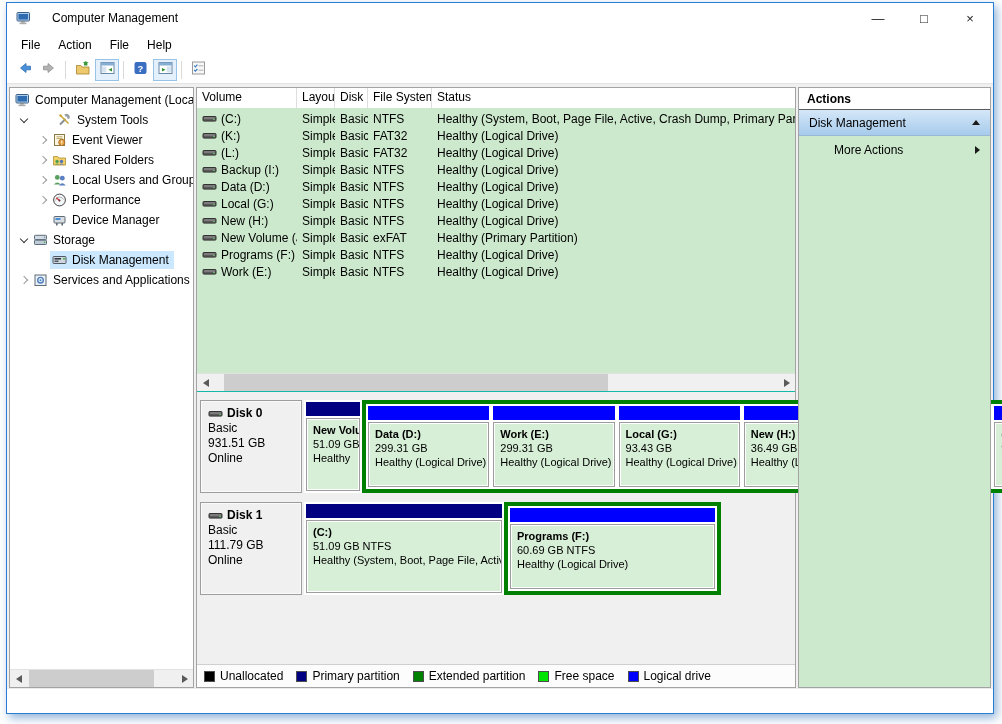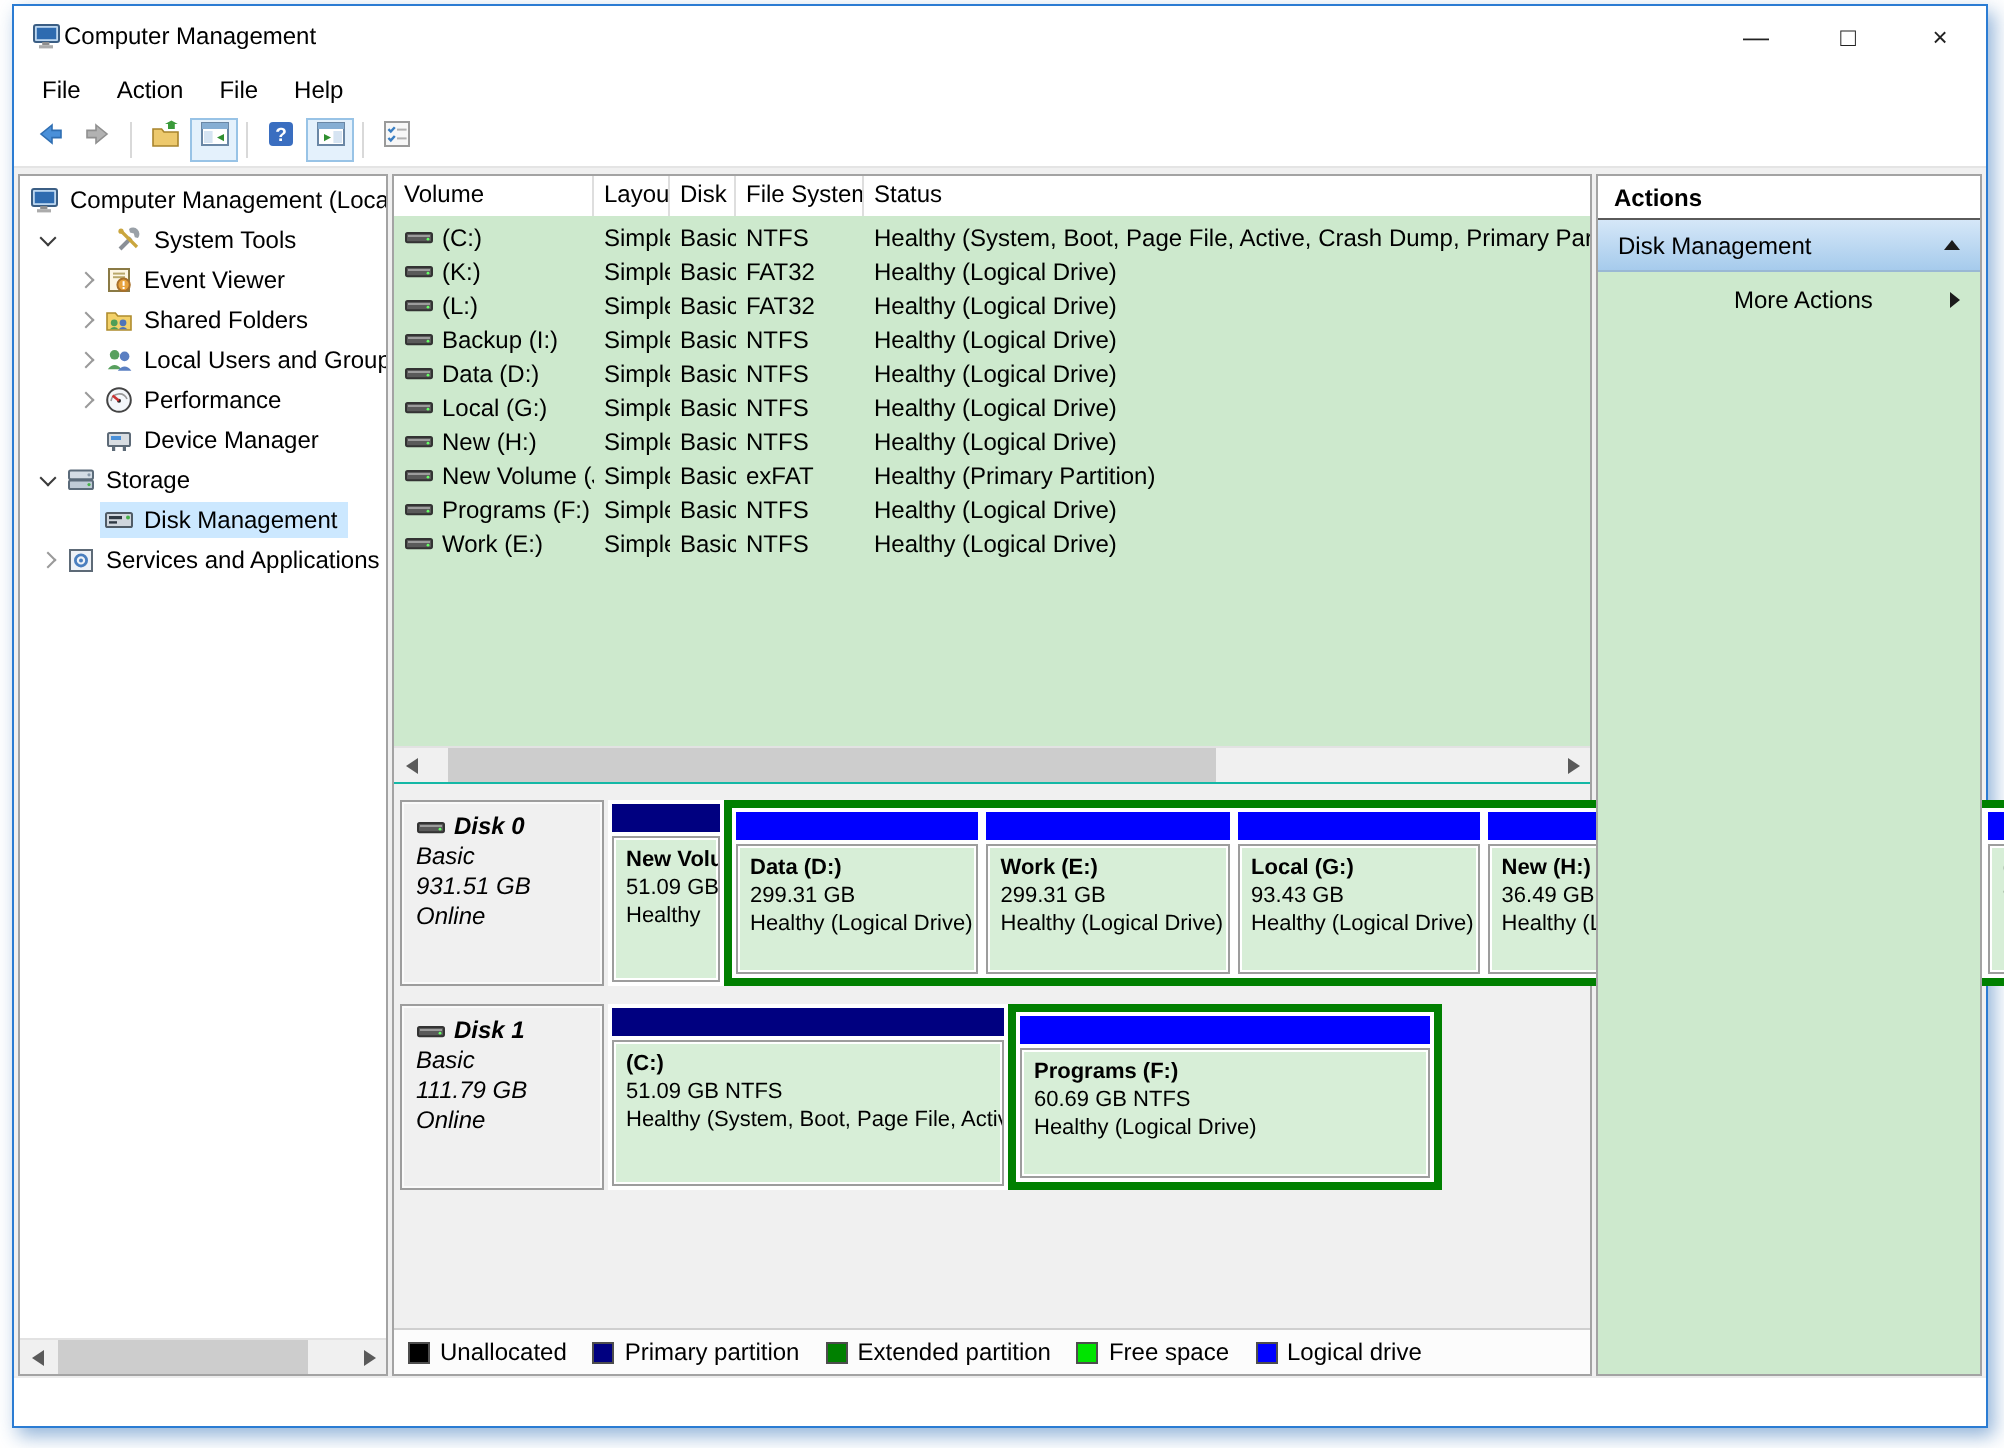--- a/index.html
+++ b/index.html
@@ -4,21 +4,21 @@
 <style>
   html,body{margin:0;padding:0;background:#ffffff;}
   .screen{position:relative;width:1002px;height:724px;background:#fff;overflow:hidden;
           font-family:"Liberation Sans",sans-serif;color:#000;}
   .win{position:absolute;left:6px;top:2px;width:986px;height:710px;background:#fff;
        border:1px solid #2b7cd3;box-shadow:3px 4px 9px rgba(40,105,180,.5);
        display:flex;flex-direction:column;}
   
   .titlebar{height:30px;flex:none;display:flex;align-items:center;padding-left:9px;}
   .title-icon{width:16px;height:15px;display:flex;}
-  .title-text{font-size:12px;margin-left:0;}
+  .title-text{font-size:12px;margin-left:20px;}
   .win-controls{margin-left:auto;display:flex;height:30px;}
   .wc{width:46px;display:flex;align-items:center;justify-content:center;font-size:13px;color:#222;}
   
   .menubar{height:23px;flex:none;display:flex;align-items:center;padding-left:5px;font-size:12px;}
   .menu-item{padding:3px 9px;}
   
   .toolbar{height:27px;flex:none;display:flex;align-items:center;padding-left:5px;gap:1px;
            border-bottom:1px solid #e4e4e4;}
   .tb{width:24px;height:22px;display:flex;align-items:center;justify-content:center;
       border:1px solid transparent;box-sizing:border-box;}
@@ -59,21 +59,21 @@
   .vl-body{flex:1;overflow:hidden;padding-top:2px;}
   .vrow{height:17px;display:flex;align-items:center;font-size:12px;}
   .vcell{padding:0 0 0 5px;flex:none;overflow:hidden;white-space:nowrap;box-sizing:border-box;}
   .vcell.vname{display:flex;align-items:center;gap:4px;}
   .vicon{width:15px;height:14px;flex:none;display:flex;}
   
   .disk-area{flex:1;min-height:0;padding:8px 3px 0 3px;}
   .disk-row{display:flex;height:93px;margin-bottom:9px;}
   .disk-head{width:102px;flex:none;background:#f0f0f0;border:1px solid #9d9d9d;
              box-shadow:inset 0 0 0 1px #fafafa;padding:5px 7px;font-size:12px;line-height:15px;
-             box-sizing:border-box;font-style:italic;}
+             box-sizing:border-box;}
   .dh-name{display:flex;align-items:center;gap:4px;font-weight:bold;}
   .dh-icon{width:15px;height:14px;display:flex;}
   .disk-graphic{flex:1;min-width:0;display:flex;margin-left:2px;}
   .part{background:#fff;padding:2px;display:flex;flex-direction:column;box-sizing:border-box;flex:none;}
   .band{height:14px;flex:none;}
   .band.primary{background:#000080;}
   .band.logical{background:#0000ff;}
   .pbody{flex:1;margin-top:2px;border:1px solid #9d9d9d;background:#d7eed7;
          box-shadow:inset 0 0 0 1px #fff;padding:4px 2px 2px 6px;font-size:11px;line-height:14px;
          overflow:hidden;white-space:nowrap;}
@@ -86,21 +86,21 @@
   .leg-sq{width:11px;height:11px;border:1px solid #4d4d4d;box-sizing:border-box;}
   
   .actions-pane{width:193px;flex:none;border:1px solid #a3a3a3;background:#cde9cd;
                 display:flex;flex-direction:column;font-size:12px;box-sizing:border-box;}
   .actions-title{height:22px;flex:none;background:#fff;border-bottom:1px solid #5a5a5a;
                  font-weight:bold;padding:4px 0 0 8px;box-sizing:border-box;}
   .actions-group{height:25px;flex:none;background:linear-gradient(180deg,#d5e7f8,#a6cbec);
                  border-bottom:1px solid #9ab8d4;display:flex;align-items:center;padding:0 10px;}
   .caret-up{width:0;height:0;border-left:4px solid transparent;border-right:4px solid transparent;
             border-bottom:5px solid #1b1b1b;margin-left:auto;}
-  .more-row{height:27px;flex:none;display:flex;align-items:center;padding:0 10px 0 35px;margin-left:33px;}
+  .more-row{height:27px;flex:none;display:flex;align-items:center;padding:0 10px 0 35px;}
   .caret-right{width:0;height:0;border-top:4px solid transparent;border-bottom:4px solid transparent;
                border-left:5px solid #1b1b1b;margin-left:auto;}
   
   .status-strip{height:24px;flex:none;background:#fff;border-top:1px solid #ececec;}
 </style>
 </head>
 <body>
 
 <div class="screen">
   <div class="win">

